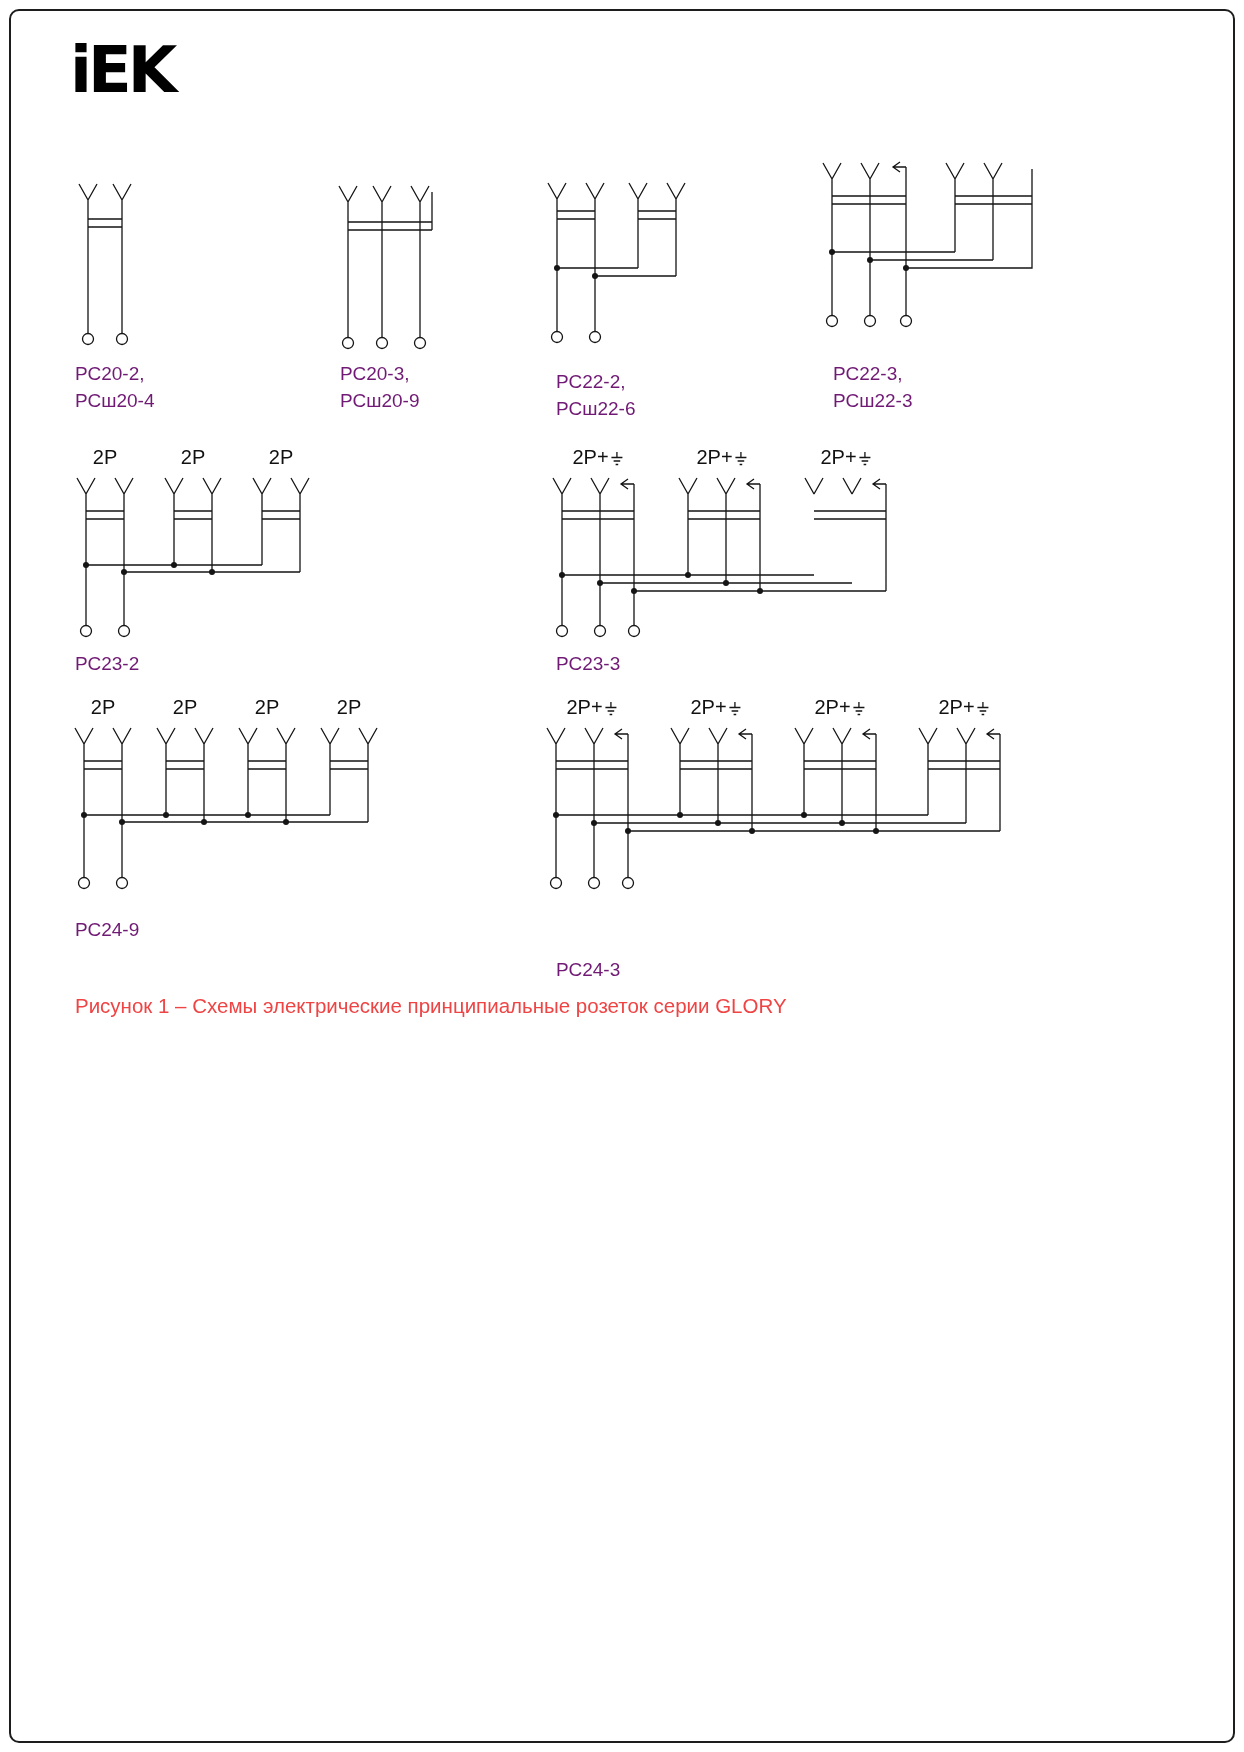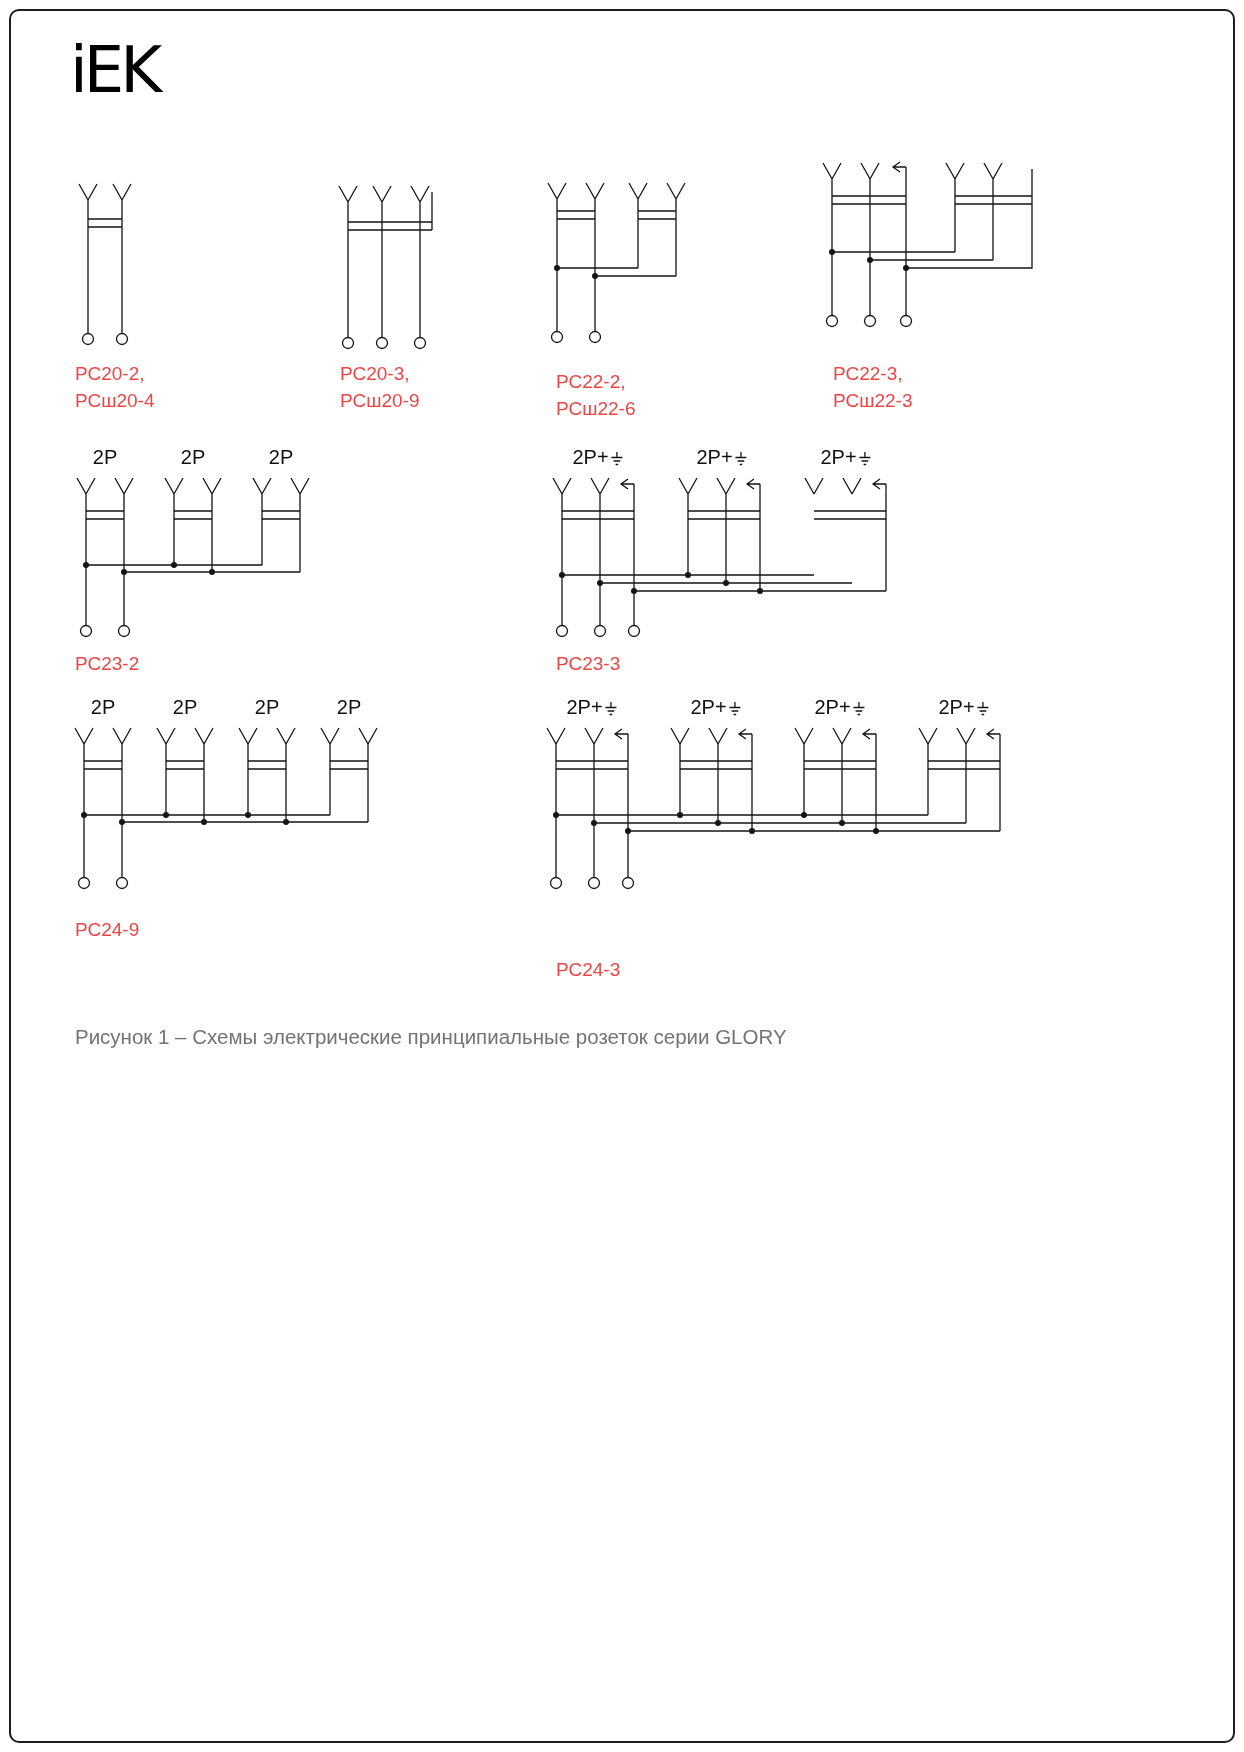--- a/index.html
+++ b/index.html
@@ -3,30 +3,30 @@
 <meta charset="utf-8">
 <style>
   html,body{margin:0;padding:0;}
   body{
     width:1244px;height:1752px;background:#ffffff;position:relative;overflow:hidden;
     font-family:"Liberation Sans","DejaVu Sans",sans-serif;color:#111;
   }
   .frame{position:absolute;left:9px;top:9px;right:9px;bottom:9px;border:2px solid #1d1d1d;border-radius:10px;}
   .logo{
     position:absolute;left:70px;top:38px;font-family:"DejaVu Sans",sans-serif;
-    font-weight:normal;font-size:64px;letter-spacing:-4px;color:#000;line-height:1;
+    font-weight:bold;font-size:64px;letter-spacing:-4px;color:#000;line-height:1;
   }
   svg.art{position:absolute;left:0;top:0;}
   svg .w{stroke:#151515;stroke-width:1.3;fill:none;}
   svg .t{stroke:#151515;stroke-width:1.3;fill:#ffffff;}
   svg .d{fill:#151515;stroke:none;}
-  .lbl{position:absolute;font-size:19px;line-height:27px;color:#ef4444;}
+  .lbl{position:absolute;font-size:19px;line-height:27px;color:#701a75;}
   .pole{position:absolute;font-size:20px;color:#111;transform:translateX(-50%);white-space:nowrap;}
   .pole svg{vertical-align:-2px;margin-left:2px;}
-  .caption{position:absolute;left:75px;top:1025px;font-size:20.5px;color:#737373;}
+  .caption{position:absolute;left:75px;top:994px;font-size:20.5px;color:#ef4444;}
 </style>
 </head>
 <body>
 
 <div class="frame"></div>
 
 <div class="logo">iEK</div>
 
 <svg class="art" width="1244" height="1752" viewBox="0 0 1244 1752">
 

